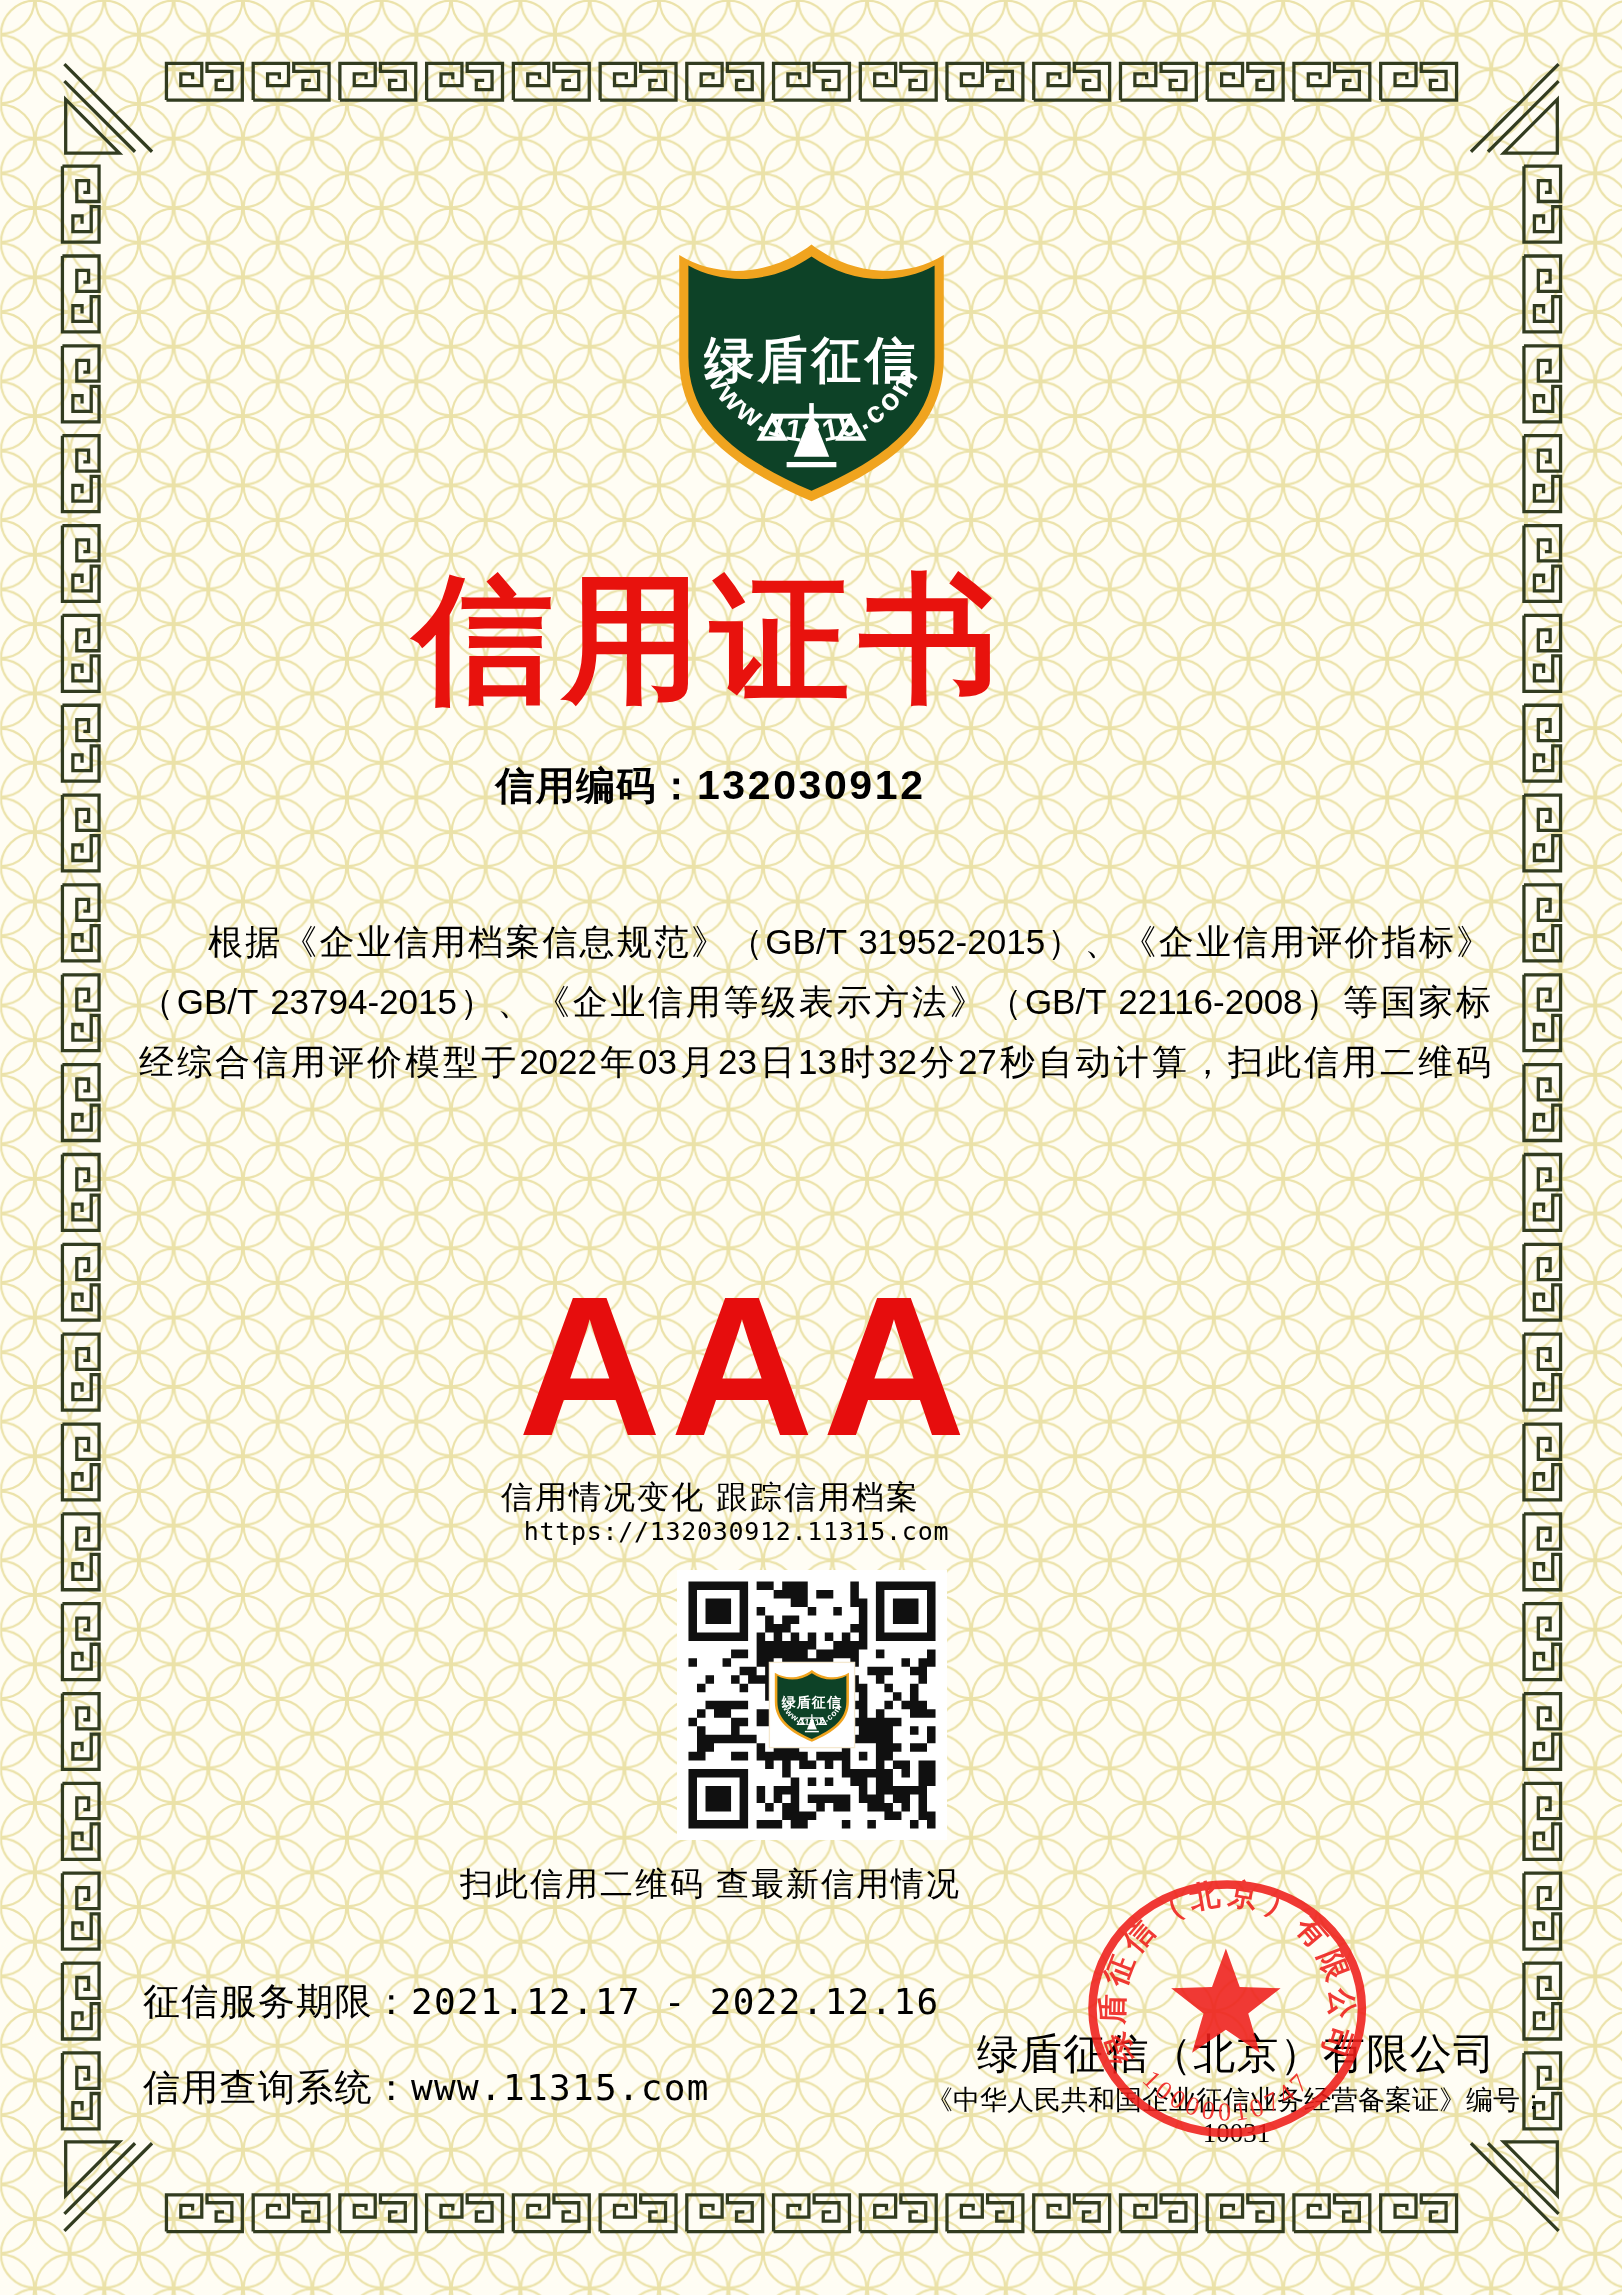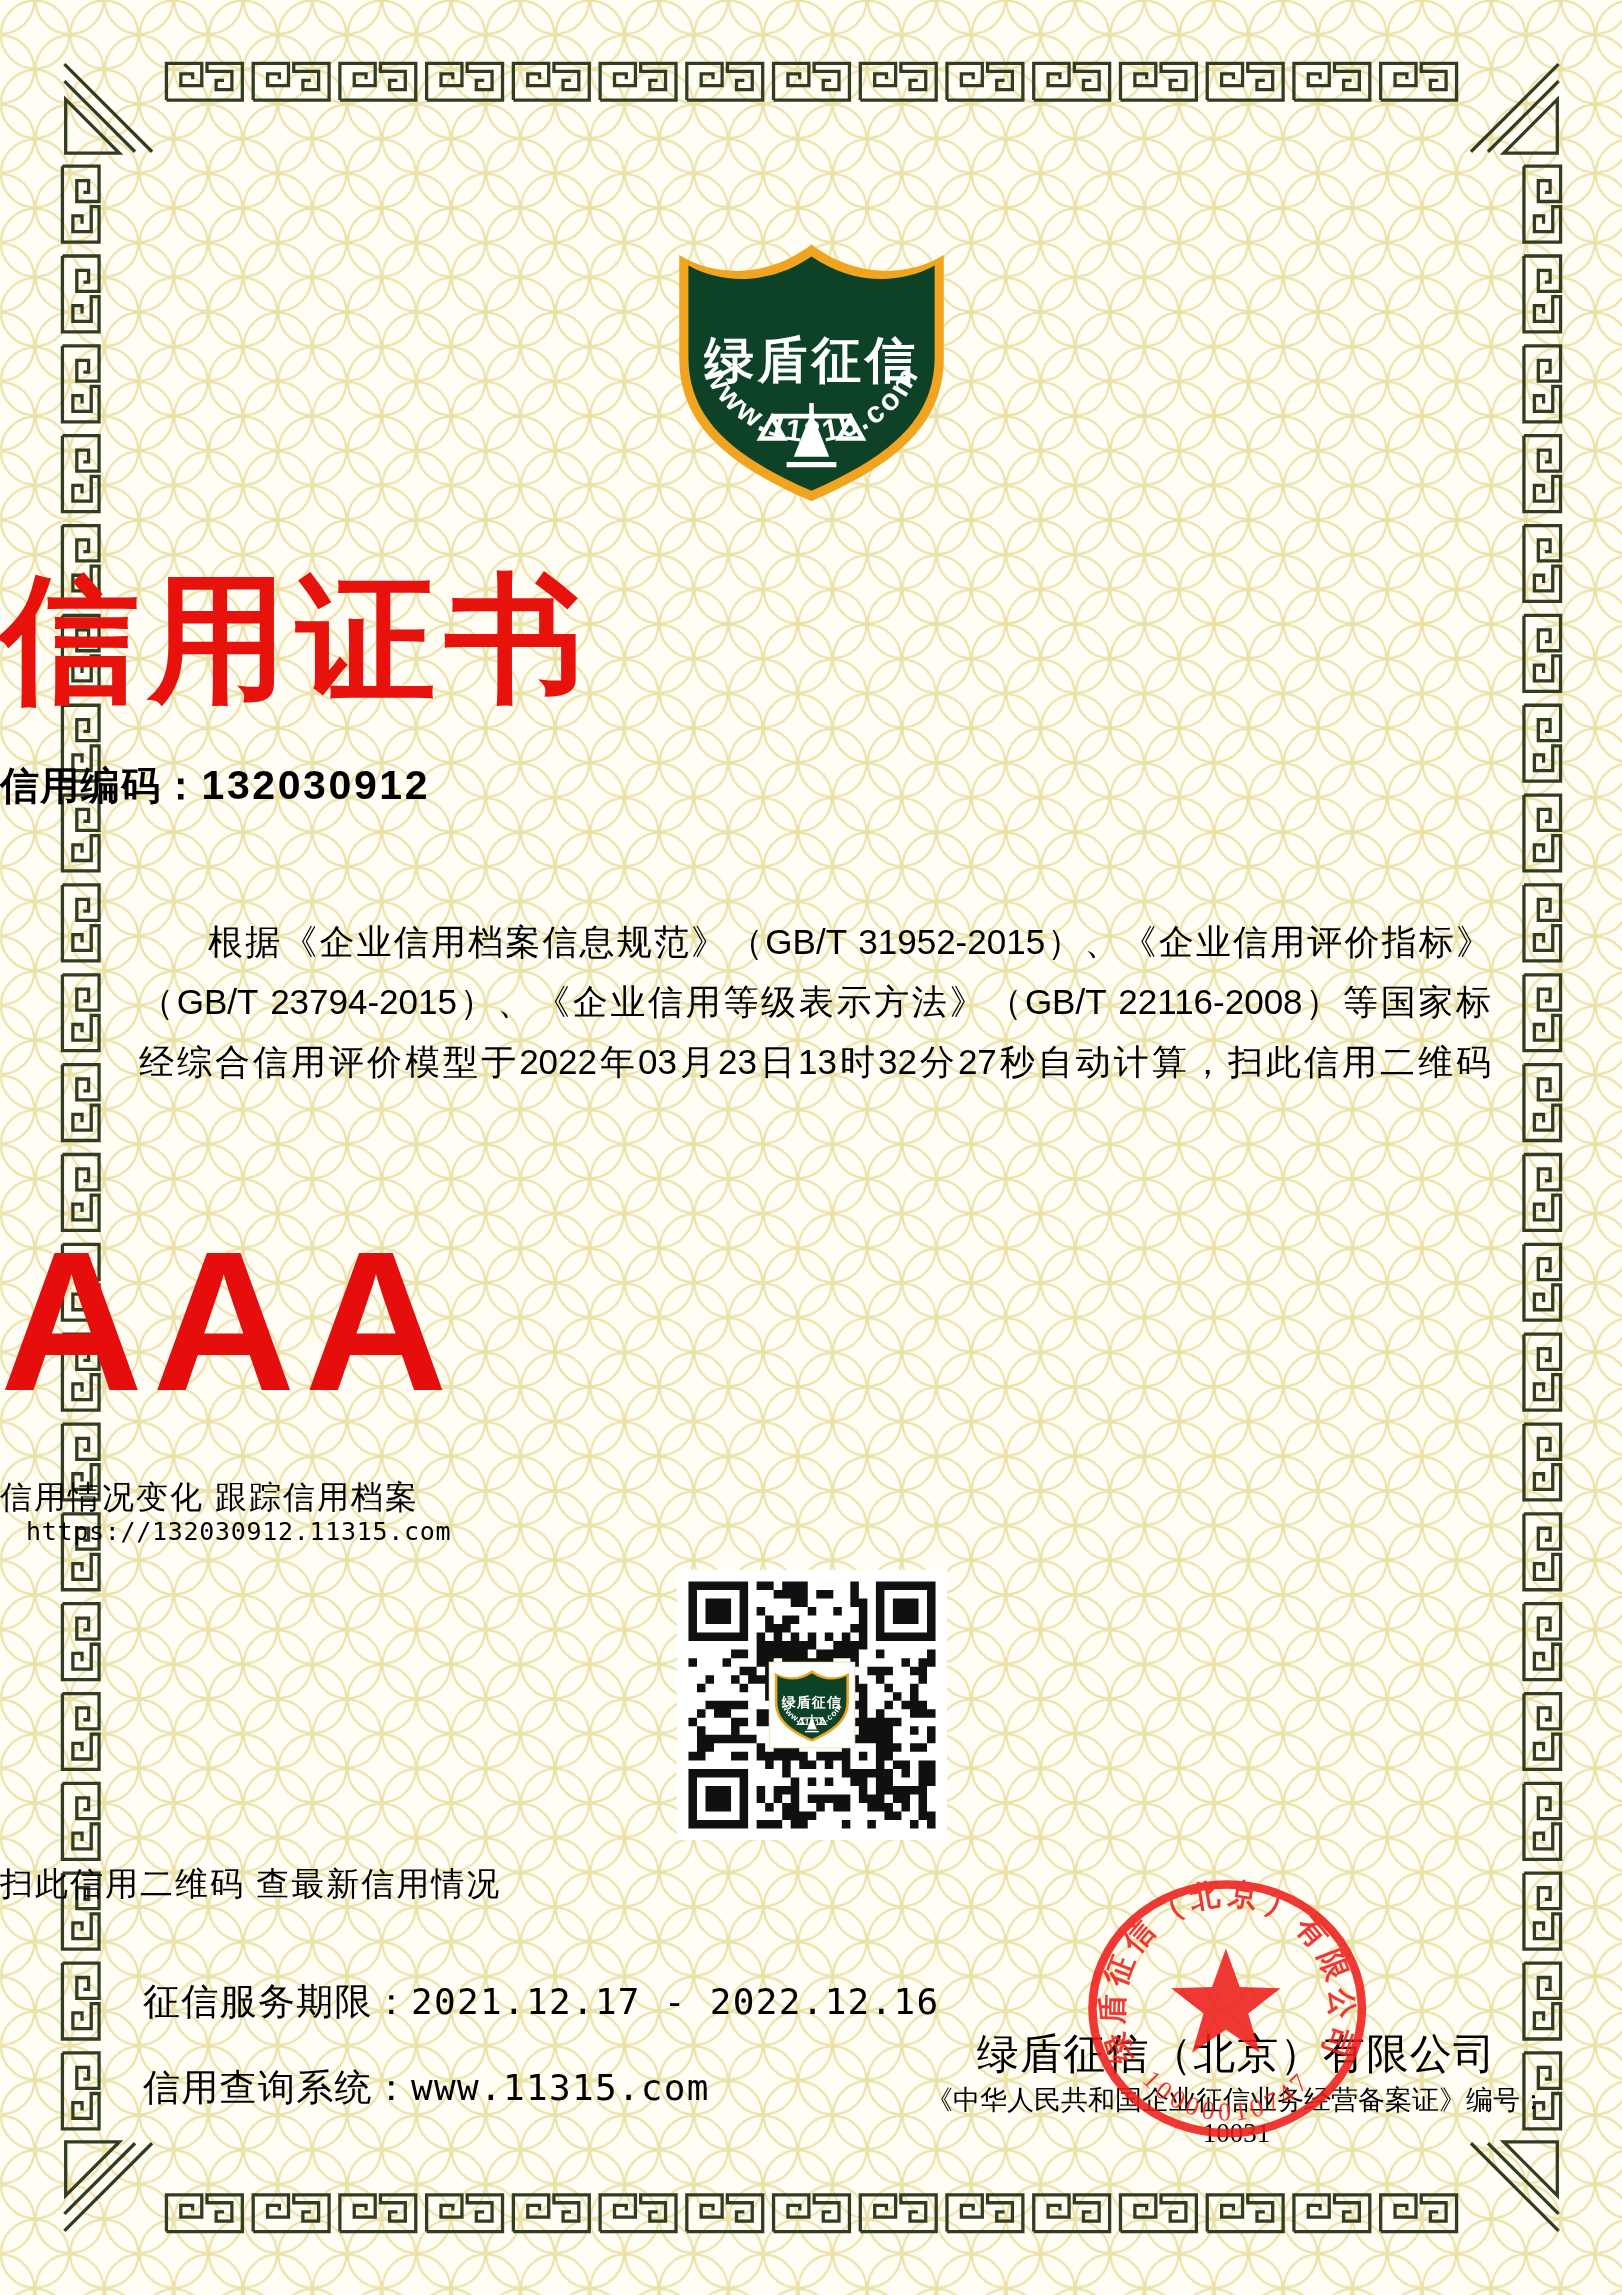--- a/index.html
+++ b/index.html
@@ -4,42 +4,42 @@
 <style>
   html,body{margin:0;padding:0;}
   body{
     width:1623px;height:2295px;position:relative;overflow:hidden;
     background:#fffdf4;
     font-family:"Liberation Sans","DejaVu Sans",sans-serif;
   }
   .abs{position:absolute;}
   svg{display:block;}
   .layer{position:absolute;left:0;top:0;}
-  .centered{left:0;width:1421px;}
+  .centered{left:0;width:1421px;text-align:center;}
   .title{
     top:571px;font-size:139px;font-weight:700;letter-spacing:9.2px;
     color:#e8120d;font-family:"Liberation Serif","DejaVu Serif",serif;
     line-height:1;
   }
   .credit-line{
     top:759px;font-size:39px;font-weight:700;color:#000;letter-spacing:1.3px;
   }
   .credit-line .code{font-size:41px;letter-spacing:2.6px;}
   .main-block{left:139px;top:890px;width:1352px;}
   .recipient{font-size:40px;font-weight:700;color:#000;line-height:1.2;}
   .para{margin-top:22px;}
   .para .pline{
     font-size:35px;color:#000;line-height:60px;height:60px;
     text-align:justify;text-align-last:justify;overflow:hidden;
   }
   .para .pline.first{text-indent:69px;}
   .para .pline.last{text-align:left;text-align-last:left;}
   .rating{
-    top:1223px;font-size:198px;font-weight:700;letter-spacing:9.2px;
-    color:#e60d0d;line-height:1;
+    top:1268px;font-size:198px;font-weight:700;letter-spacing:9.2px;
+    color:#e60d0d;line-height:1;padding-left:36px;
   }
   .track-line{top:1476px;font-size:32px;color:#000;letter-spacing:2px;}
   .track-url{
     top:1517px;font-size:25px;color:#000;letter-spacing:0.7px;
     font-family:"DejaVu Sans Mono","Liberation Mono",monospace;
     margin-left:26px;
   }
   .qr-wrap{left:677px;top:1570px;width:270px;height:270px;background:#fff;}
   .qr-caption{top:1862px;font-size:33px;color:#000;letter-spacing:2px;}
   .footer-left{left:143px;top:1977px;font-family:"Liberation Serif","DejaVu Serif",serif;}

